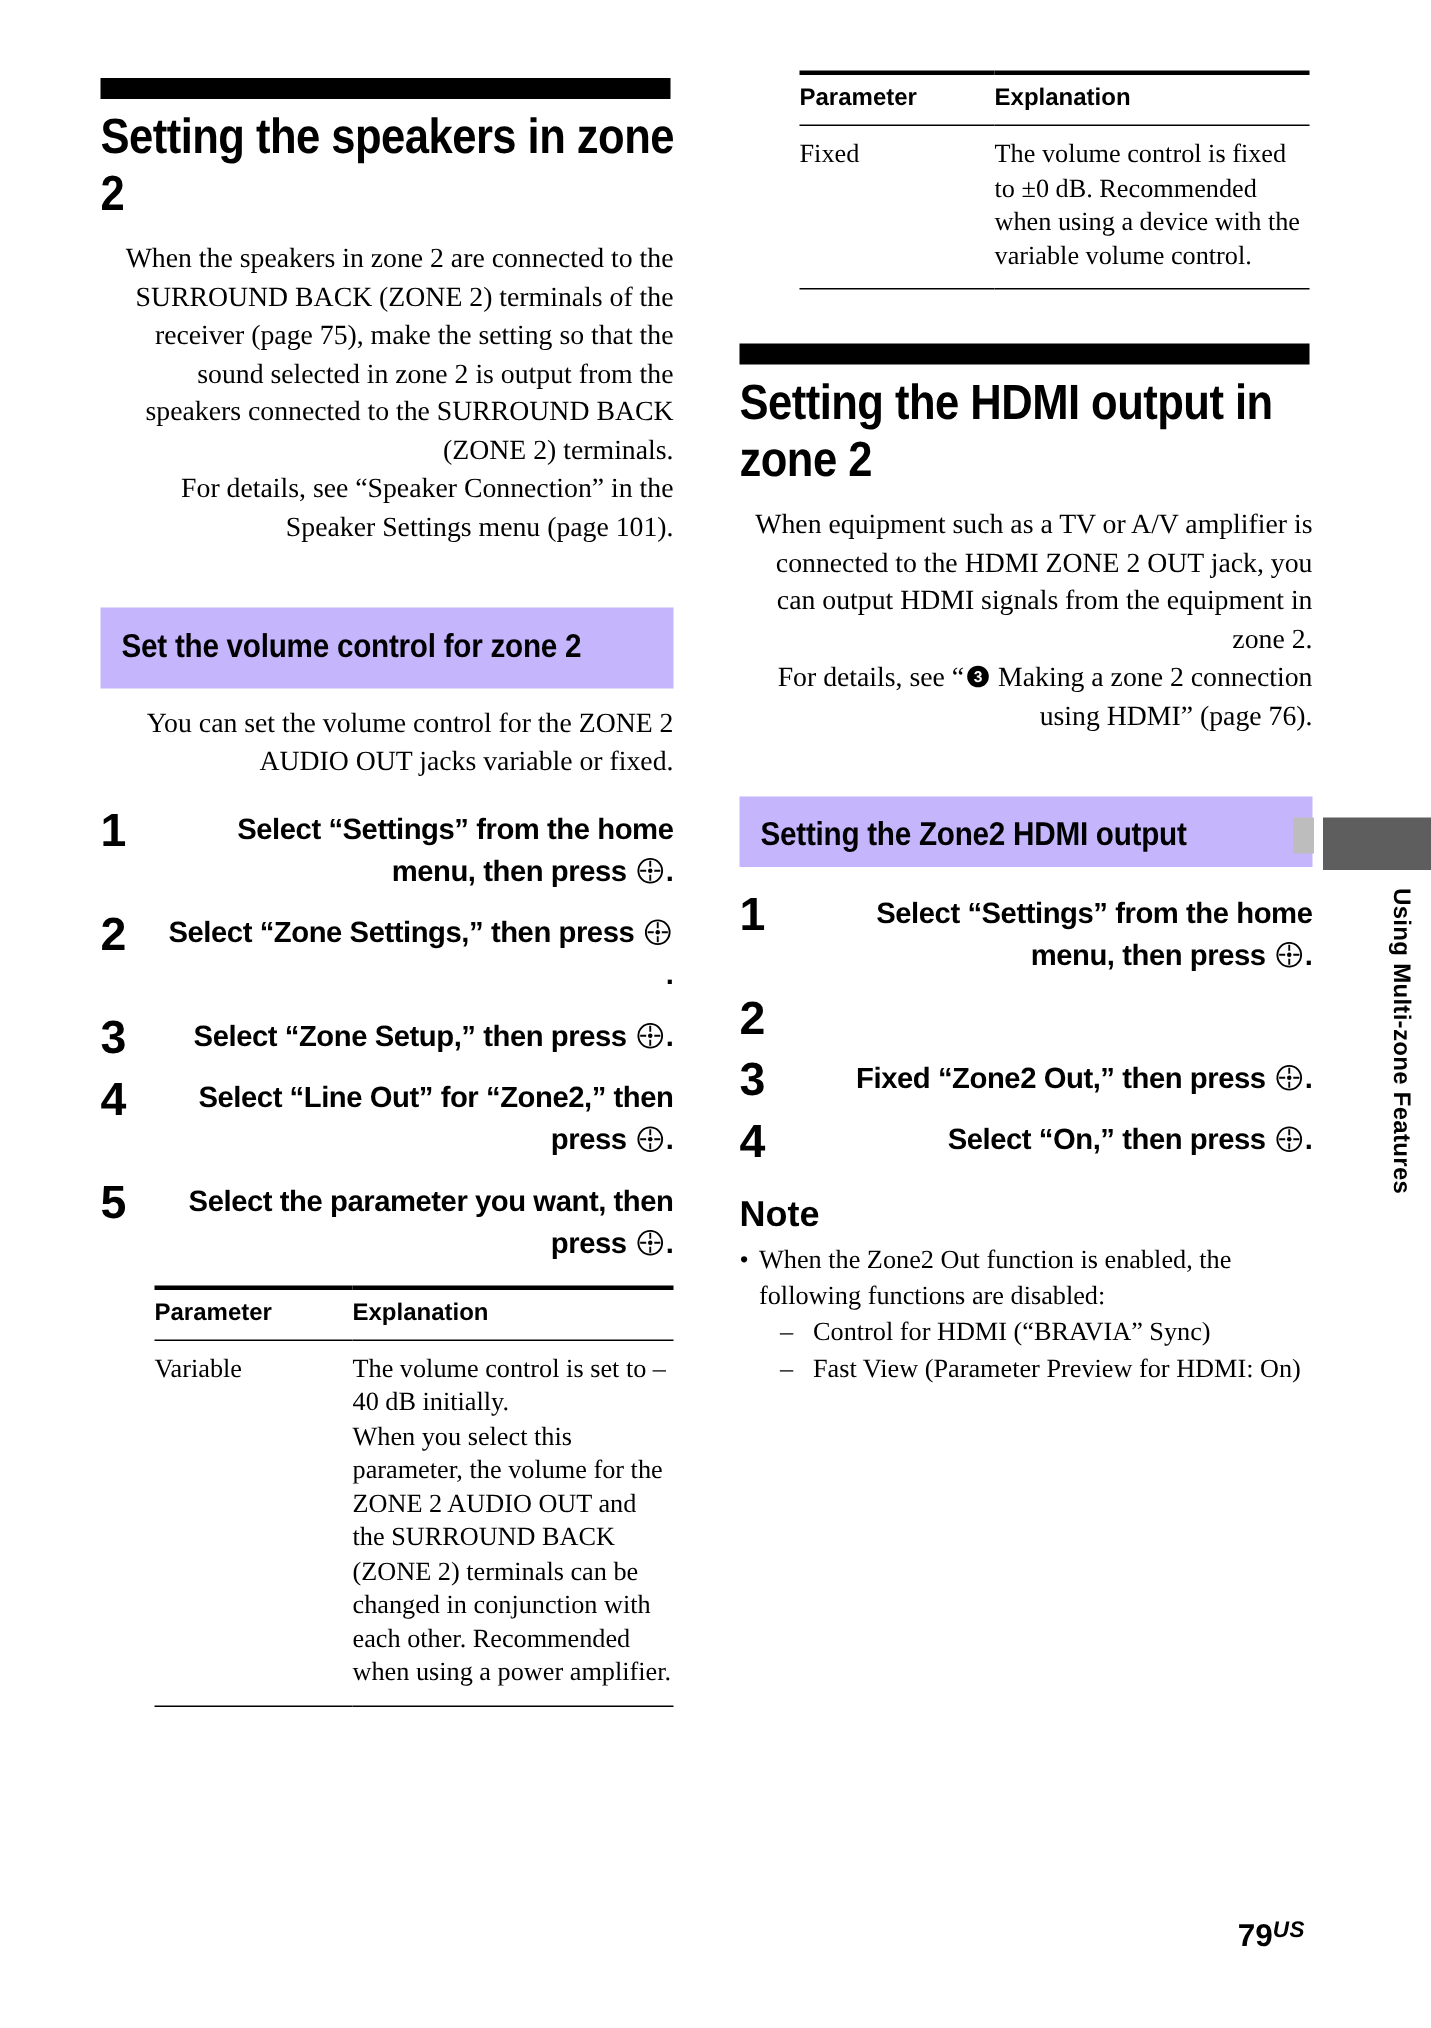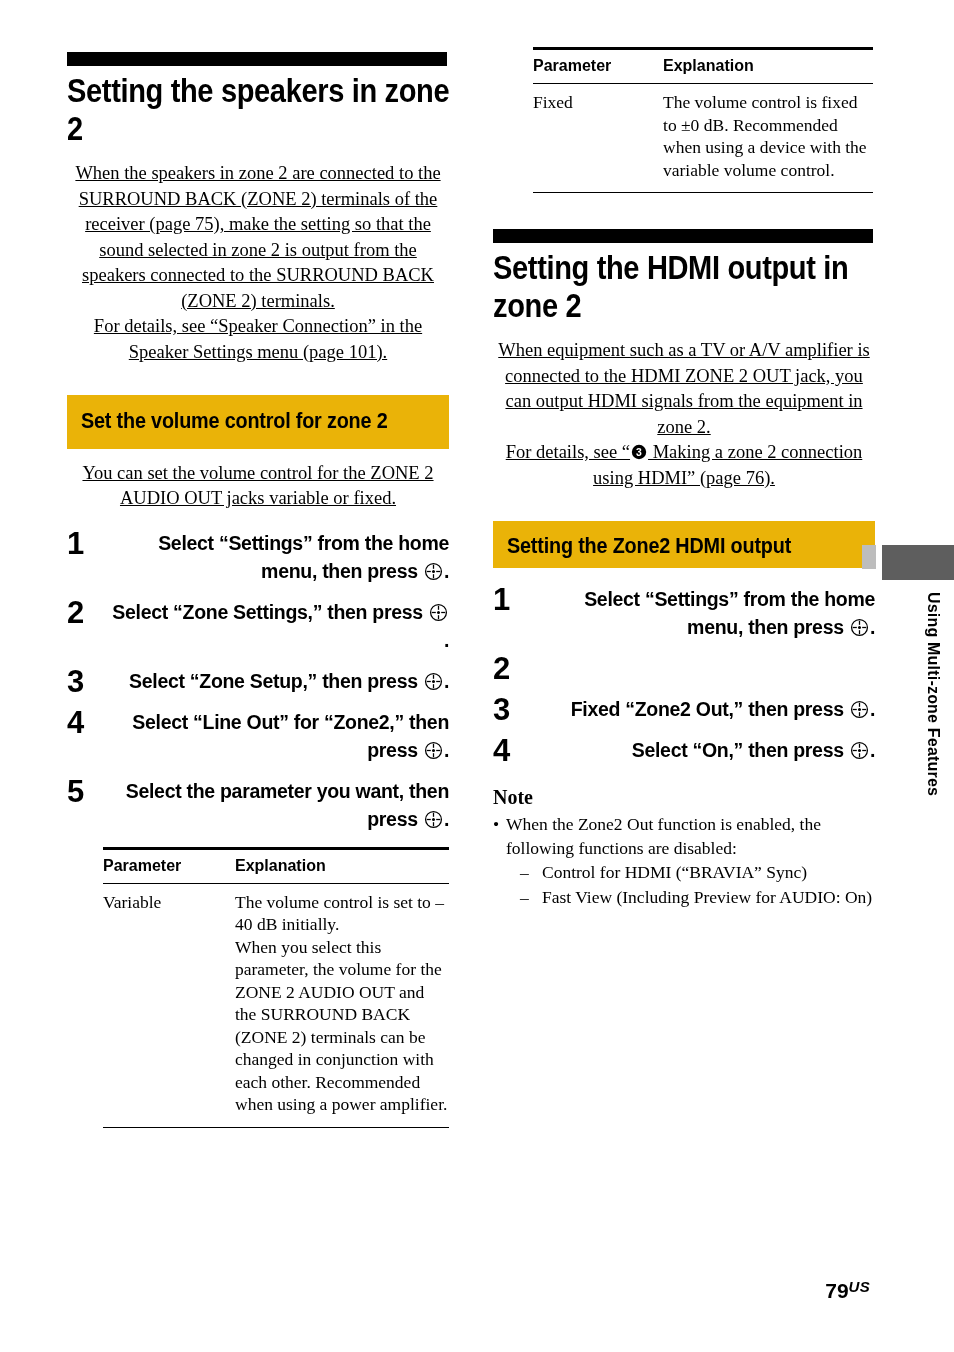--- a/index.html
+++ b/index.html
@@ -43,43 +43,42 @@
     line-height: 1.14;
     letter-spacing: -0.4px;
     margin: 6px 0 0 0;
     font-stretch: condensed;
     transform: scaleX(0.88);
     transform-origin: left top;
     width: 114%;
   }
 
   .gray-head {
-    background: #eab308;
+    background: #c4b5fd;
     padding: 13px 14px 15px 14px;
-    margin-top: 30px;
+    margin-top: 40px;
   }
   .gray-head h2 {
     font-family: "Liberation Sans Narrow", "Liberation Sans", sans-serif;
     font-weight: bold;
     font-size: 22px;
     line-height: 1.17;
     margin: 0;
     letter-spacing: -0.2px;
     transform: scaleX(0.9);
     transform-origin: left top;
     width: 111%;
   }
 
   
   p.body {
     font-size: 18.5px;
     line-height: 25.5px;
     margin: 14px 0 0 0;
-    text-align: center;
-    text-decoration: underline;
+    text-align: right;
   }
   p.body.tight { margin-top: 12px; }
 
   
   .steps { margin-top: 17px; }
   .step {
     display: flex;
     align-items: flex-start;
     margin-bottom: 13px;
   }
@@ -149,23 +148,23 @@
     line-height: 22.5px;
     vertical-align: top;
     padding: 7px 0 11px 0;
     border-bottom: 1.5px solid #000;
   }
   .c-param { width: 132px; padding-right: 8px; }
   .c-expl  { width: 214px; }
 
   
   .note-head {
-    font-family: Liberation Serif, serif;
-    font-weight: bold;
-    font-size: 20px;
+    font-family: Liberation Sans, sans-serif;
+    font-weight: bold;
+    font-size: 24px;
     margin-top: 22px;
   }
   ul.note {
     list-style: none;
     margin: 3px 0 0 0;
     padding: 0;
     font-size: 17.5px;
     line-height: 24px;
   }
   ul.note > li {
@@ -421,21 +420,21 @@
       </div>
 
     </div>
 
     <div class="note-head">Note</div>
     <ul class="note">
       <li>
         <span>When the Zone2 Out function is enabled, the following functions are disabled:</span>
         <ul class="sub">
           <li>Control for HDMI (“BRAVIA” Sync)</li>
-          <li>Fast View (Including Preview for AUDIO: On)</li>
+          <li>Fast View (Parameter Preview for HDMI: On)</li>
         </ul>
       </li>
     </ul>
 
   </div>
 
   <div class="tab-small"></div>
   <div class="tab-block"></div>
   <div class="tab-label">Using Multi-zone Features</div>
 

